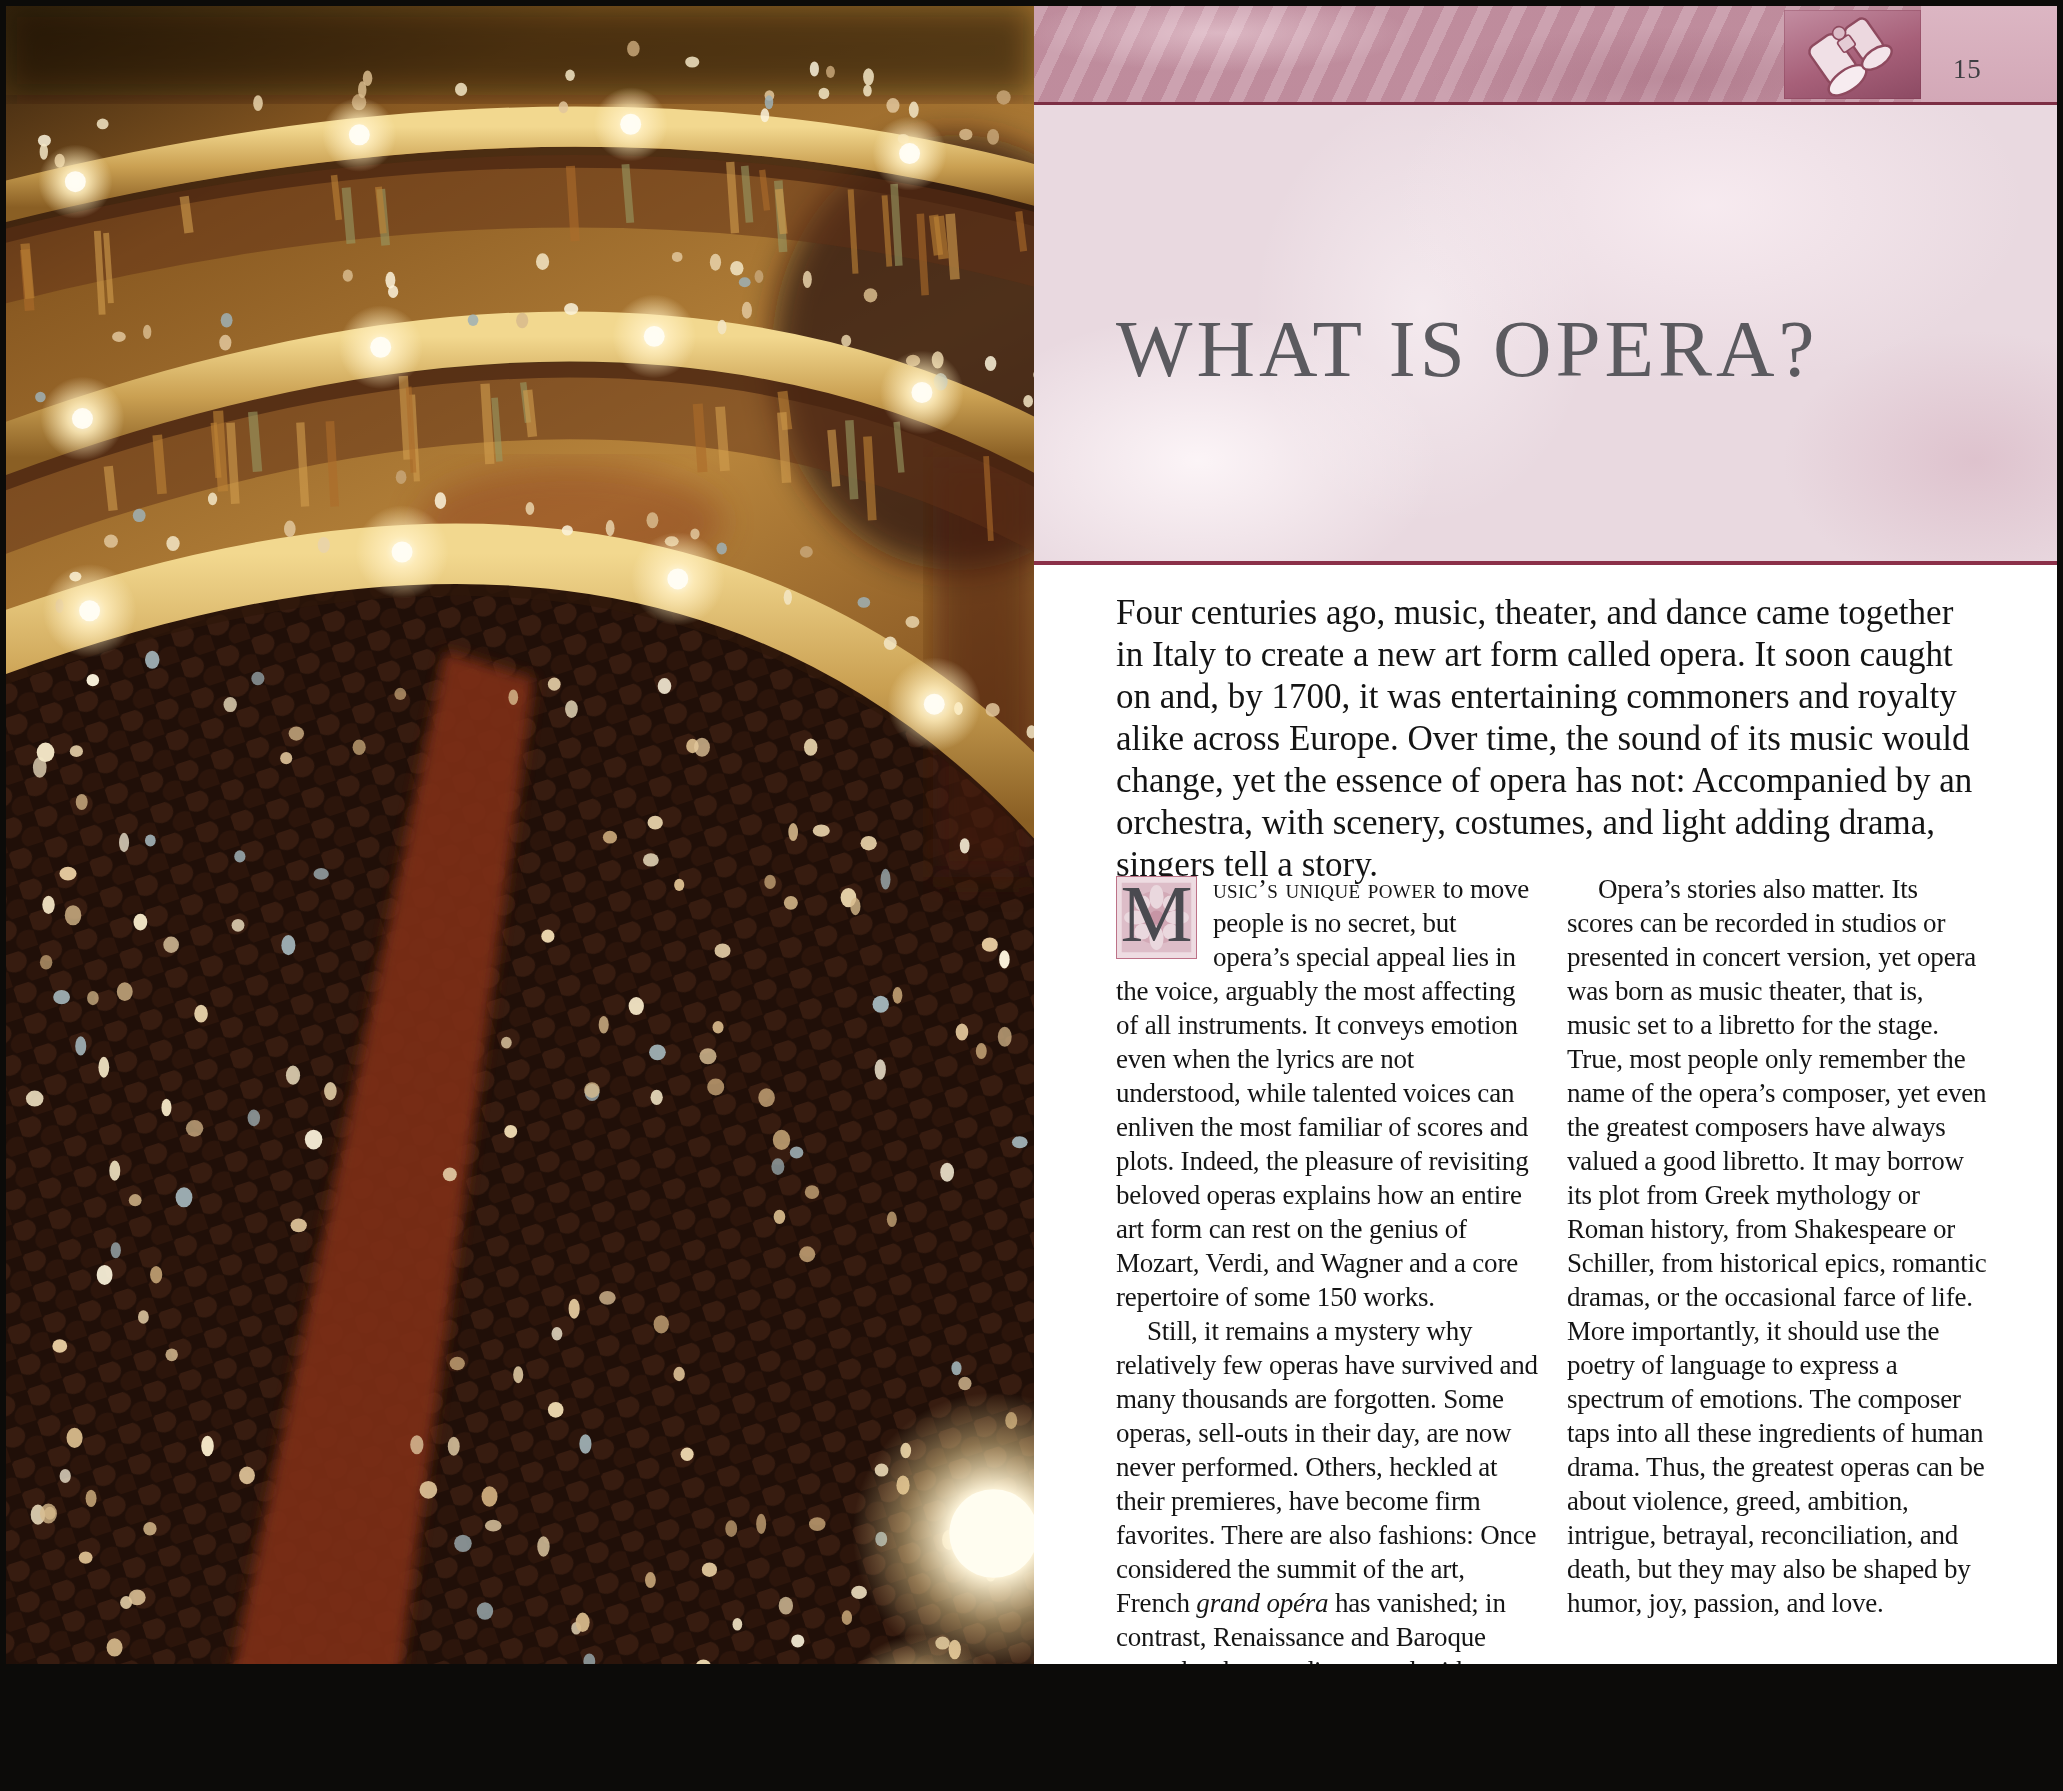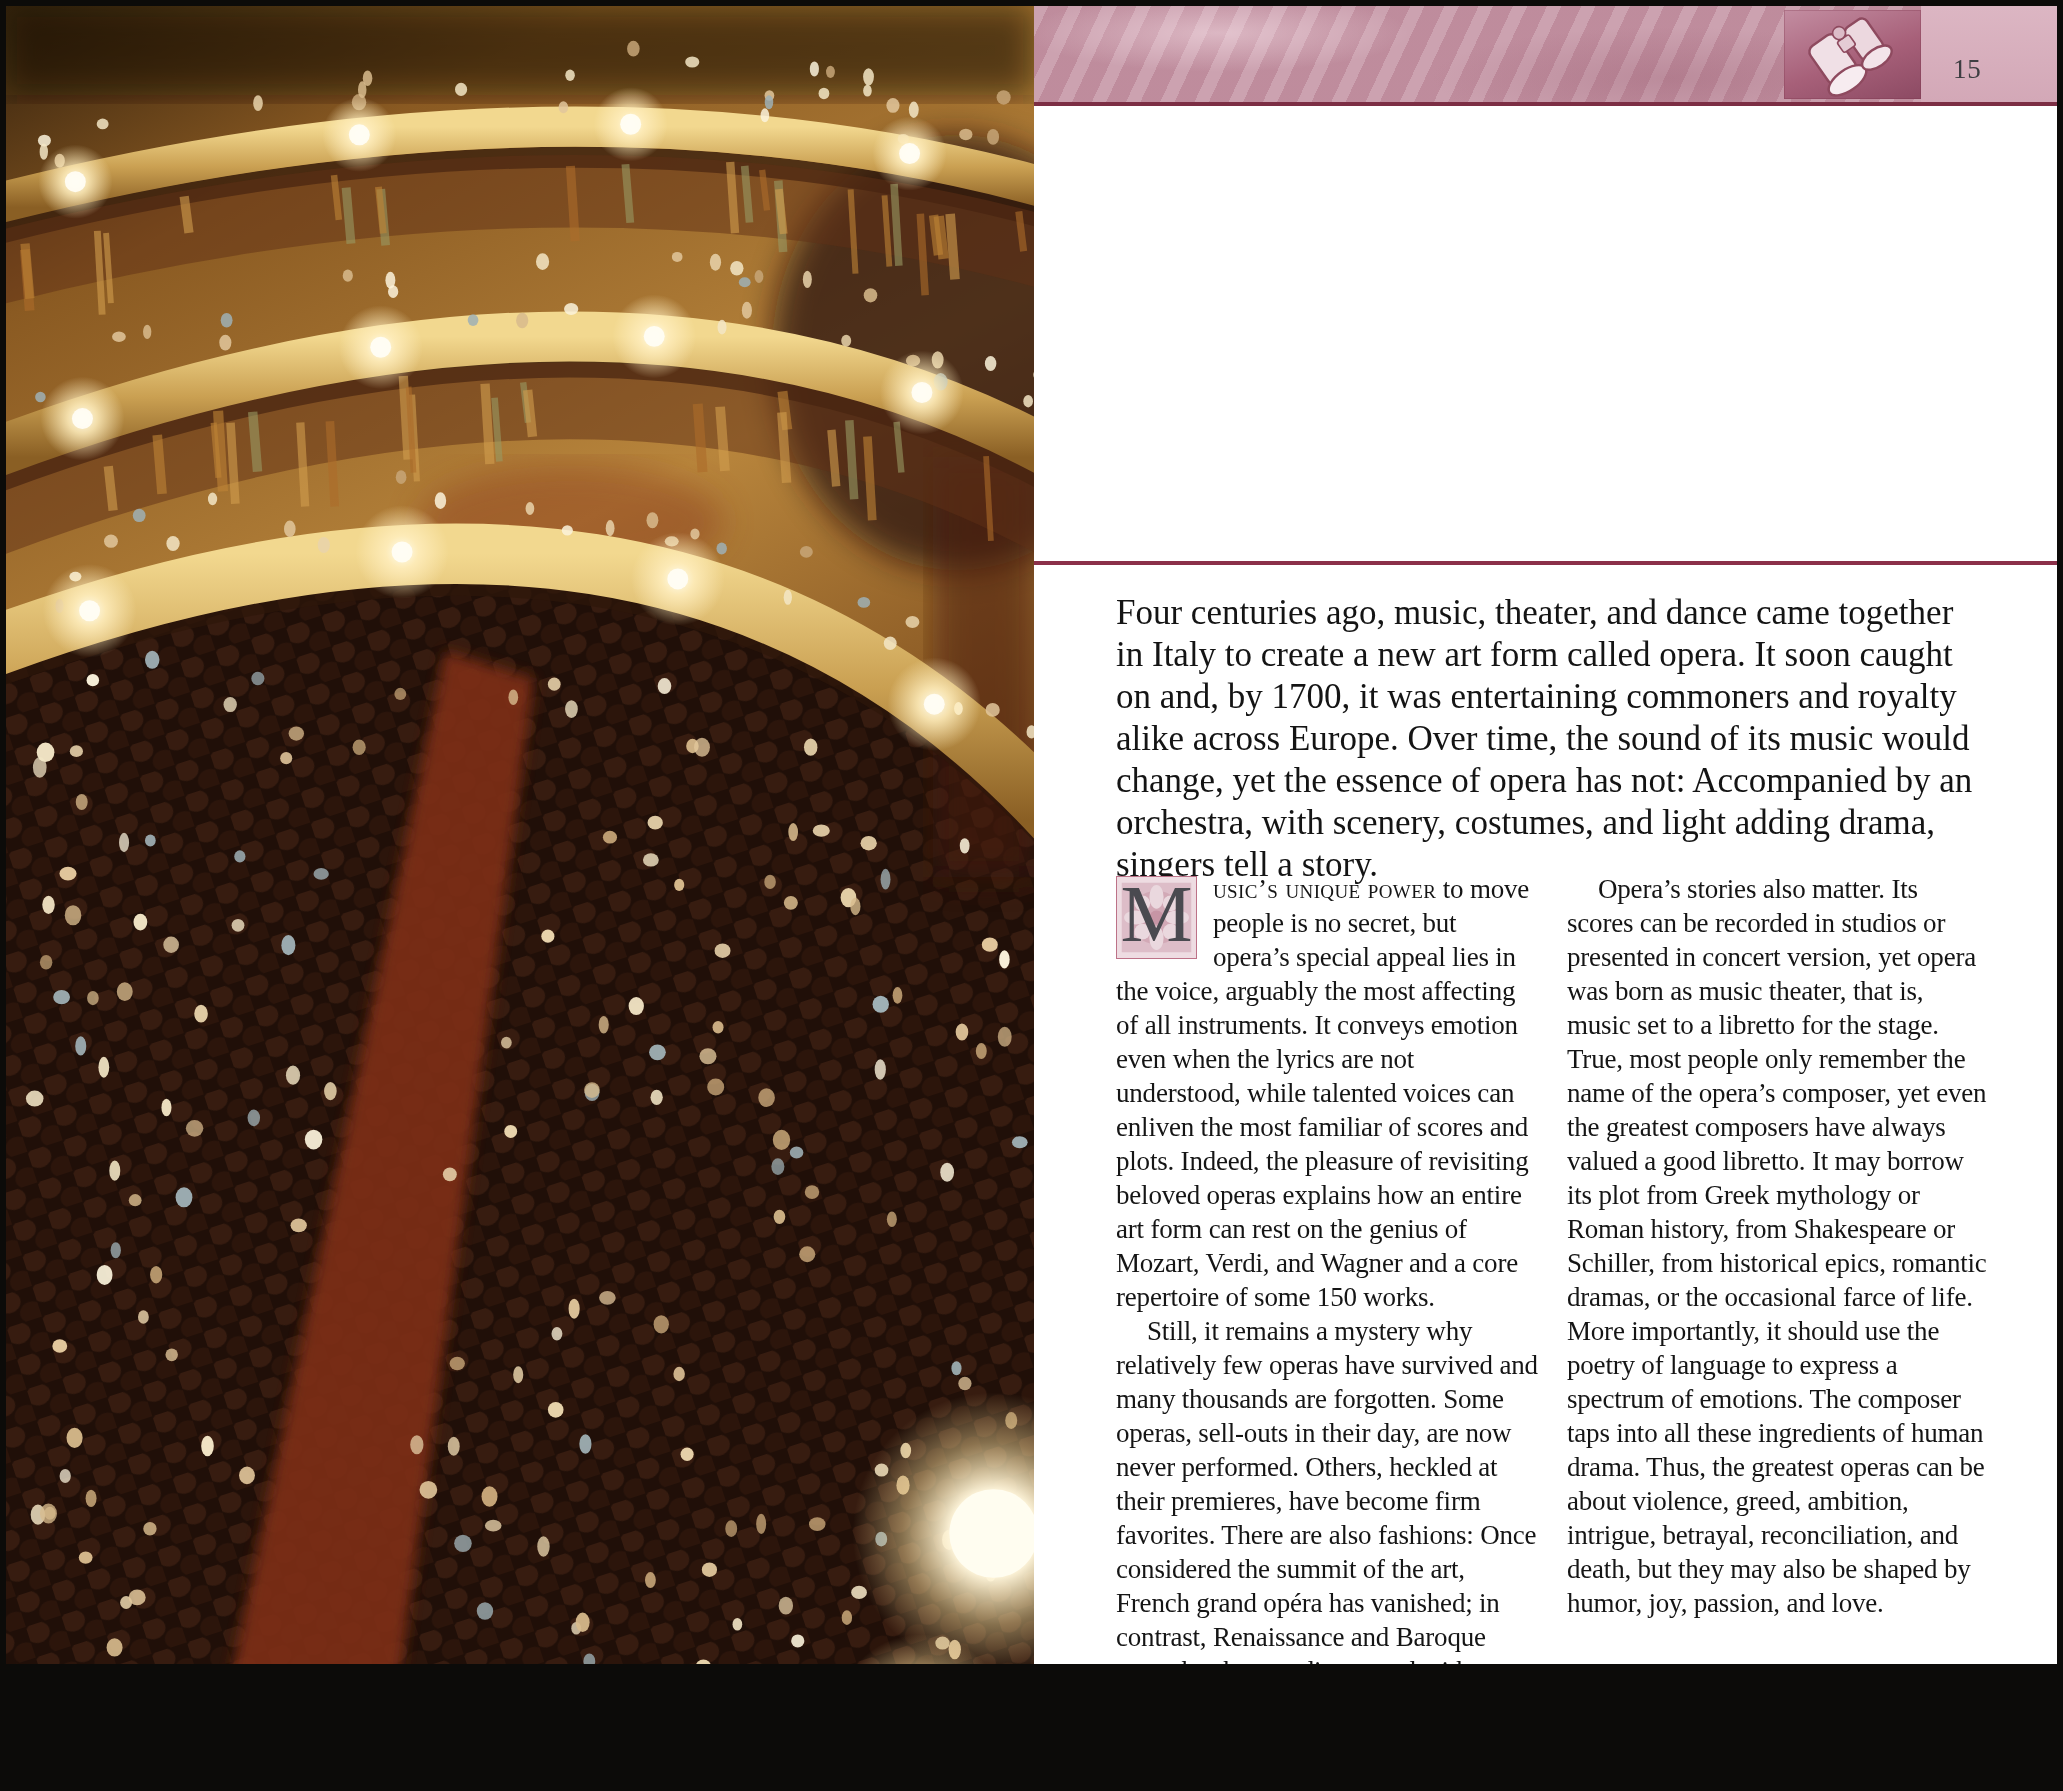--- a/index.html
+++ b/index.html
@@ -31,21 +31,21 @@
   #title{position:absolute;left:82px;top:198px;font-size:81px;color:#5b5a5f;
         letter-spacing:4px;white-space:nowrap;}
   #rule2{top:555px;height:4px;background:#8b3049;}
   #intro{position:absolute;left:82px;top:586px;width:872px;font-size:35px;line-height:42px;
         color:#141414;}
   #cols{position:absolute;left:82px;top:866px;width:875px;display:flex;gap:29px;}
   .col{flex:0 0 422px;width:422px;}
   .col p{margin:0;font-size:27px;line-height:34px;color:#151515;letter-spacing:-0.2px;}
   .col p.indent{text-indent:31px;}
   .sc{font-variant:small-caps;letter-spacing:0.4px;}
-  .it{}
+  .it{font-style:italic;}
   
   #dropcap{float:left;width:81px;height:83px;margin:4px 16px 1.6px 0;position:relative;
         background:#eedce2;border:1.6px solid #bd7288;box-sizing:border-box;}
   #dropcap svg{position:absolute;left:0;top:0;width:100%;height:100%;}
   #dropcap .letter{position:absolute;left:0;top:-4.8px;width:100%;height:83px;text-align:center;
         font-size:81px;line-height:83px;color:#4a4a50;}
 </style>
 </head>
 <body>
 
@@ -465,20 +465,23 @@
           </g>
         </svg>
       </div>
       <div id="band-right">
         <span id="page-num">15</span>
       </div>
     </div>
 
     <div id="rule1" class="rule"></div>
 
+    <div id="panel">
+      <div id="title">WHAT IS OPERA?</div>
+    </div>
 
     <div id="rule2" class="rule"></div>
 
     <div id="intro">Four centuries ago, music, theater, and dance came together in Italy to create a new art form called opera. It soon caught on and, by 1700, it was entertaining commoners and royalty alike across Europe. Over time, the sound of its music would change, yet the essence of opera has not: Accompanied by an orchestra, with scenery, costumes, and light adding drama, singers tell a story.</div>
 
     <div id="cols">
       <div class="col">
         <p>
           <span id="dropcap">
             <svg viewBox="0 0 100 100">

